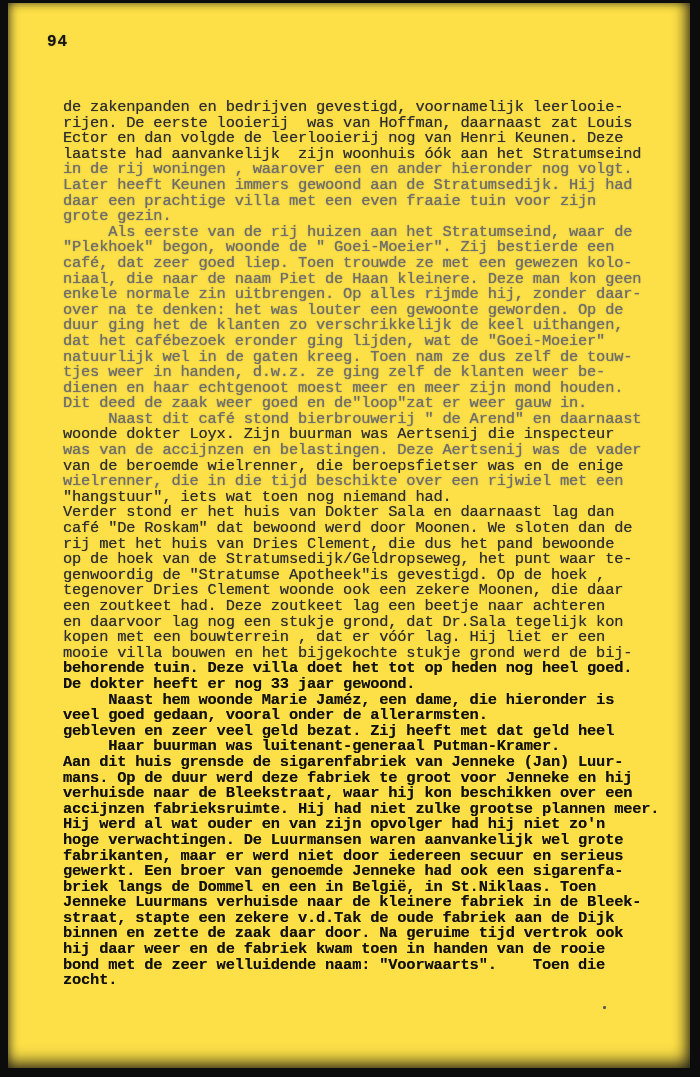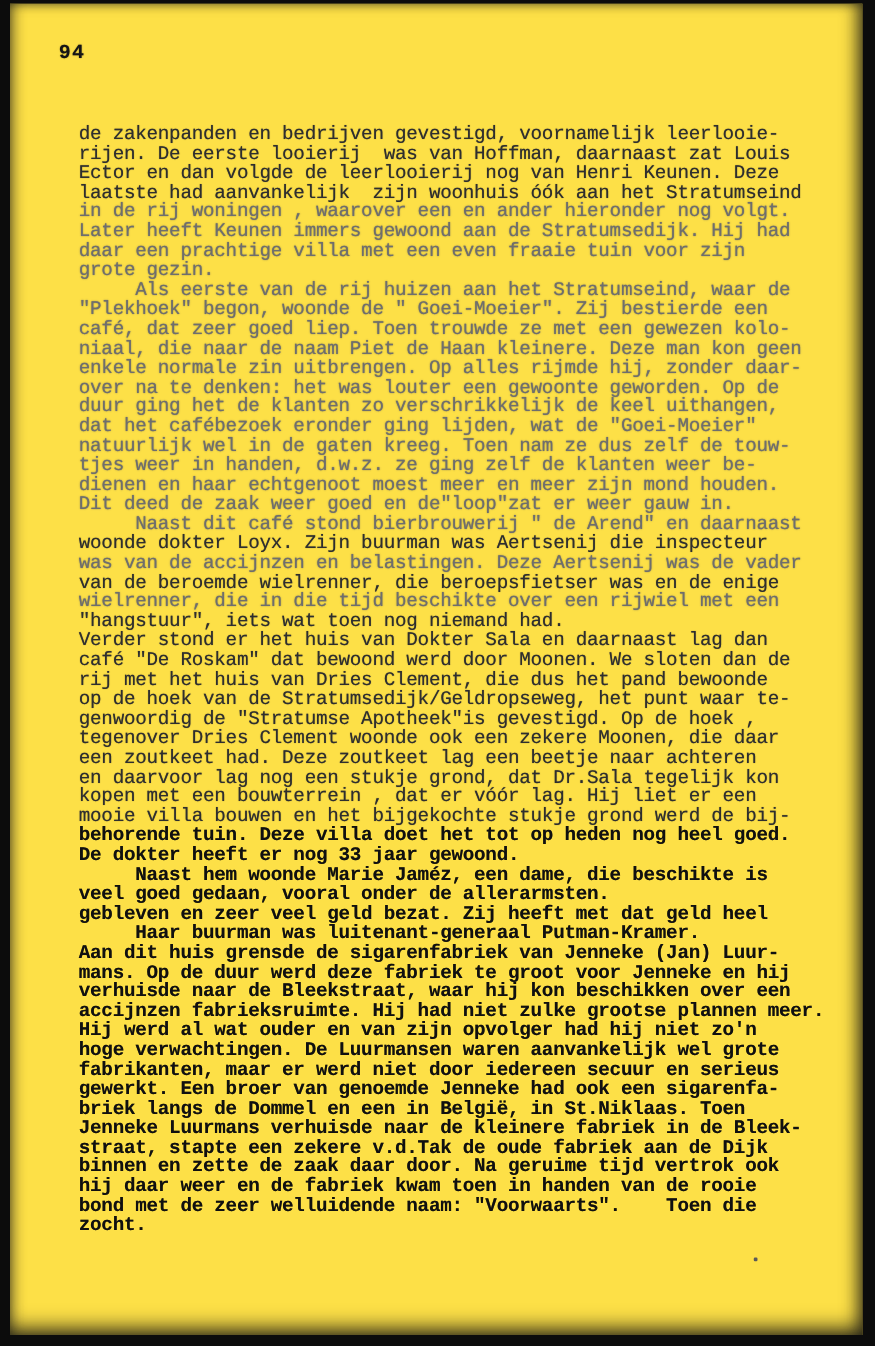--- a/index.html
+++ b/index.html
@@ -116,21 +116,21 @@
       <div class="line tone-normal">rij met het huis van Dries Clement, die dus het pand bewoonde</div>
       <div class="line tone-normal">op de hoek van de Stratumsedijk/Geldropseweg, het punt waar te-</div>
       <div class="line tone-normal">genwoordig de "Stratumse Apotheek"is gevestigd. Op de hoek ,</div>
       <div class="line tone-normal">tegenover Dries Clement woonde ook een zekere Moonen, die daar</div>
       <div class="line tone-normal">een zoutkeet had. Deze zoutkeet lag een beetje naar achteren</div>
       <div class="line tone-normal">en daarvoor lag nog een stukje grond, dat Dr.Sala tegelijk kon</div>
       <div class="line tone-normal">kopen met een bouwterrein , dat er vóór lag. Hij liet er een</div>
       <div class="line tone-normal">mooie villa bouwen en het bijgekochte stukje grond werd de bij-</div>
       <div class="line tone-bold">behorende tuin. Deze villa doet het tot op heden nog heel goed.</div>
       <div class="line tone-bold">De dokter heeft er nog 33 jaar gewoond.</div>
-      <div class="line tone-bold">     Naast hem woonde Marie Jaméz, een dame, die beschikte is</div>
+      <div class="line tone-bold">     Naast hem woonde Marie Jaméz, een dame, die hieronder is</div>
       <div class="line tone-bold">veel goed gedaan, vooral onder de allerarmsten.</div>
       <div class="line tone-bold">gebleven en zeer veel geld bezat. Zij heeft met dat geld heel</div>
       <div class="line tone-bold">     Haar buurman was luitenant-generaal Putman-Kramer.</div>
       <div class="line tone-bold">Aan dit huis grensde de sigarenfabriek van Jenneke (Jan) Luur-</div>
       <div class="line tone-bold">mans. Op de duur werd deze fabriek te groot voor Jenneke en hij</div>
       <div class="line tone-bold">verhuisde naar de Bleekstraat, waar hij kon beschikken over een</div>
       <div class="line tone-bold">accijnzen fabrieksruimte. Hij had niet zulke grootse plannen meer.</div>
       <div class="line tone-bold">Hij werd al wat ouder en van zijn opvolger had hij niet zo'n</div>
       <div class="line tone-bold">hoge verwachtingen. De Luurmansen waren aanvankelijk wel grote</div>
       <div class="line tone-bold">fabrikanten, maar er werd niet door iedereen secuur en serieus</div>

